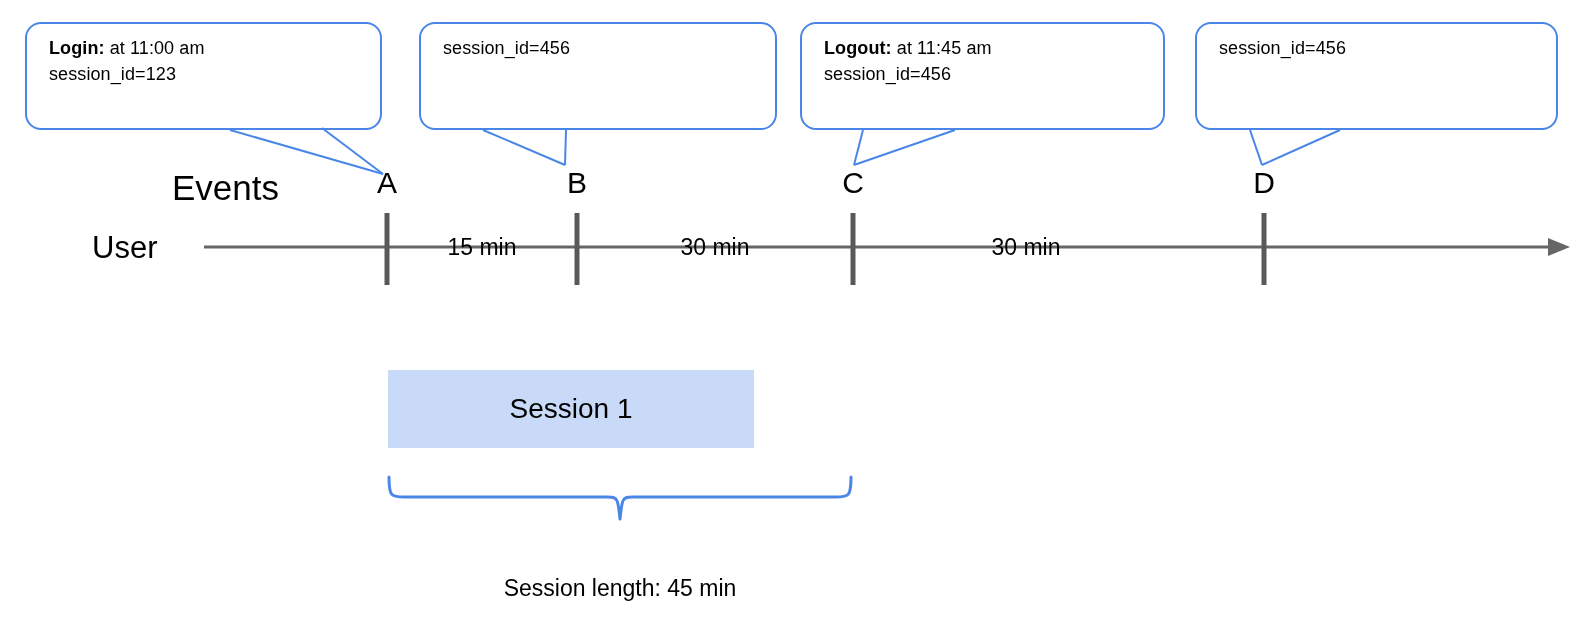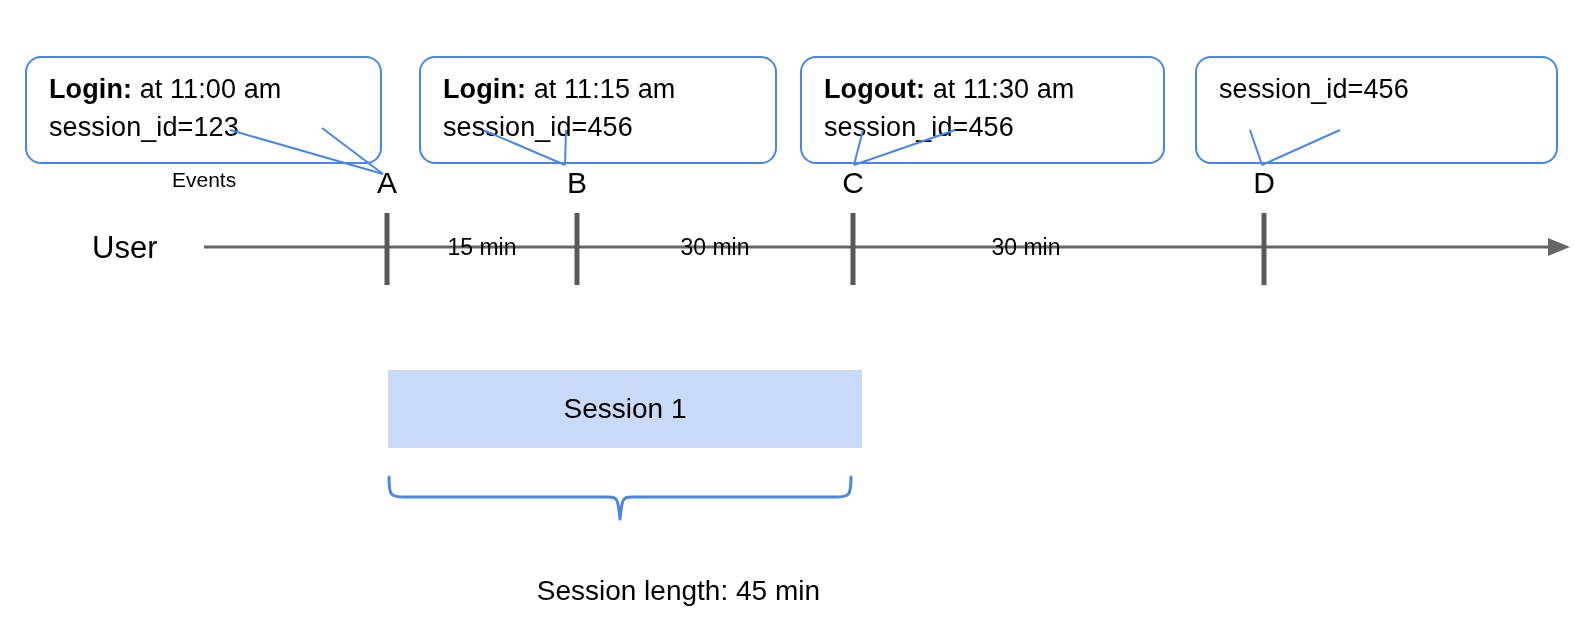--- a/index.html
+++ b/index.html
@@ -26,35 +26,34 @@
     height: 630px;
     pointer-events: none;
   }
   .callout {
     position: absolute;
     box-sizing: border-box;
     border: 2px solid #4a86e8;
     border-radius: 16px;
     background: #ffffff;
     padding: 12px 16px 10px 22px;
-    font-size: 27px;
+    font-size: 18px;
     line-height: 1.42;
     letter-spacing: 0.1px;
-    margin-top: 34px;
   }
   .callout .row { white-space: nowrap; }
   .callout .lbl { font-weight: bold; }
   .axis-label {
     position: absolute;
     font-size: 31px;
     white-space: nowrap;
   }
   .events-label {
     position: absolute;
-    font-size: 21px;
+    font-size: 35px;
     white-space: nowrap;
   }
   .tick-label {
     position: absolute;
     font-size: 30px;
     white-space: nowrap;
     text-align: center;
   }
   .gap-label {
     position: absolute;
@@ -67,47 +66,44 @@
     position: absolute;
     background: #c9daf8;
     display: flex;
     align-items: center;
     justify-content: center;
     font-size: 28px;
     color: #000000;
   }
   .caption {
     position: absolute;
-    font-size: 28px;
+    font-size: 23px;
     white-space: nowrap;
-    text-align: right;
+    text-align: center;
   }
 </style>
 </head>
 <body>
 
 <div id="canvas">
 
   <div class="callout" style="left:25px; top:22px; width:357px; height:108px;">
     <div class="row">
       <span class="lbl">Login:</span><span> at 11:00 am</span>
     </div>
     <div class="row">session_id=123</div>
   </div>
 
   <div class="callout" style="left:419px; top:22px; width:358px; height:108px;">
-    <div class="row">
-      <span class="lbl">Login:</span><span> at 11:15 am</span>
-    </div>
     <div class="row">session_id=456</div>
   </div>
 
   <div class="callout" style="left:800px; top:22px; width:365px; height:108px;">
     <div class="row">
-      <span class="lbl">Logout:</span><span> at 11:30 am</span>
+      <span class="lbl">Logout:</span><span> at 11:45 am</span>
     </div>
     <div class="row">session_id=456</div>
   </div>
 
   <div class="callout" style="left:1195px; top:22px; width:363px; height:108px;">
     <div class="row">session_id=456</div>
   </div>
 
   <svg class="svg-layer" viewBox="0 0 1574 630">
 
@@ -152,19 +148,19 @@
 
   <div class="tick-label" style="left:367px; top:166px; width:40px;">A</div>
   <div class="tick-label" style="left:557px; top:166px; width:40px;">B</div>
   <div class="tick-label" style="left:833px; top:166px; width:40px;">C</div>
   <div class="tick-label" style="left:1244px; top:166px; width:40px;">D</div>
 
   <div class="gap-label" style="left:422px; top:198px; width:120px;">15 min</div>
   <div class="gap-label" style="left:655px; top:198px; width:120px;">30 min</div>
   <div class="gap-label" style="left:966px; top:198px; width:120px;">30 min</div>
 
-  <div class="session-bar" style="left:388px; top:370px; width:474px; height:78px;">
+  <div class="session-bar" style="left:388px; top:370px; width:366px; height:78px;">
     <span>Session 1</span>
   </div>
 
   <div class="caption" style="left:420px; top:575px; width:400px;">Session length: 45 min</div>
 
 </div>
 
 </body></html>

